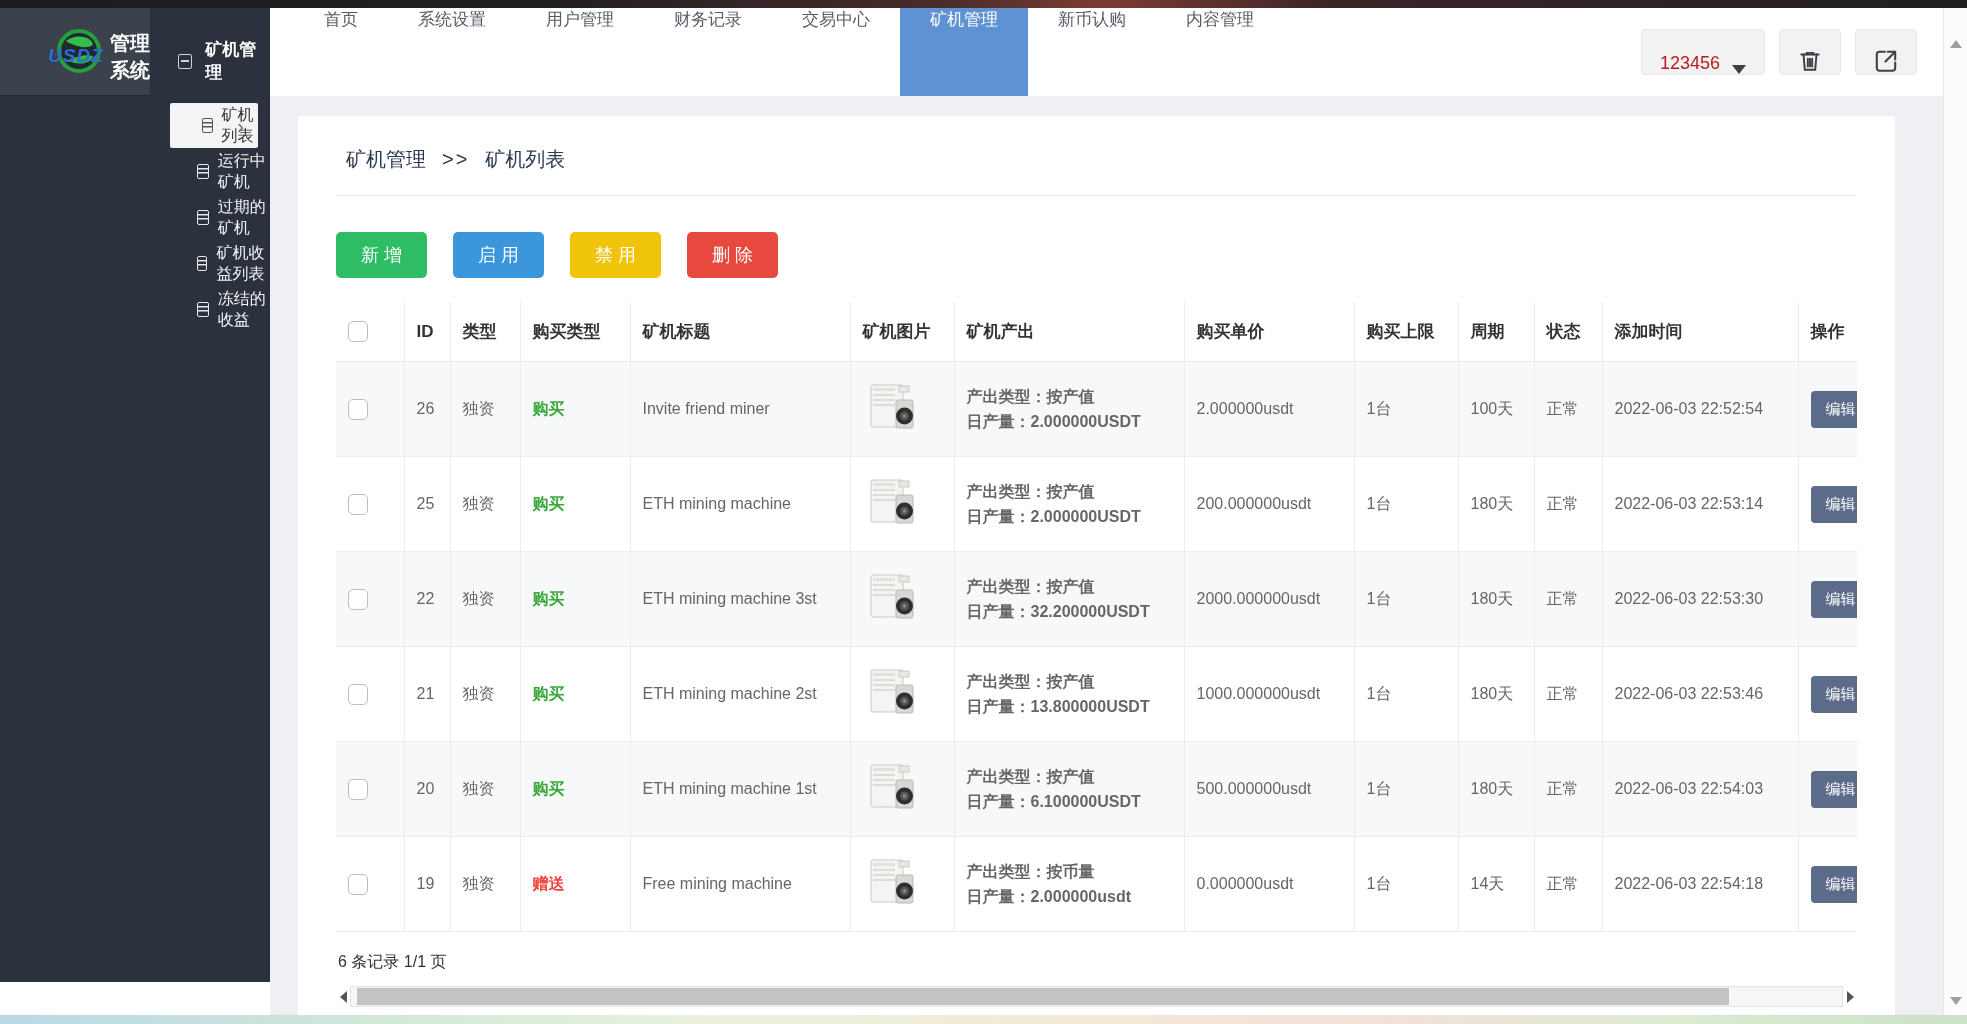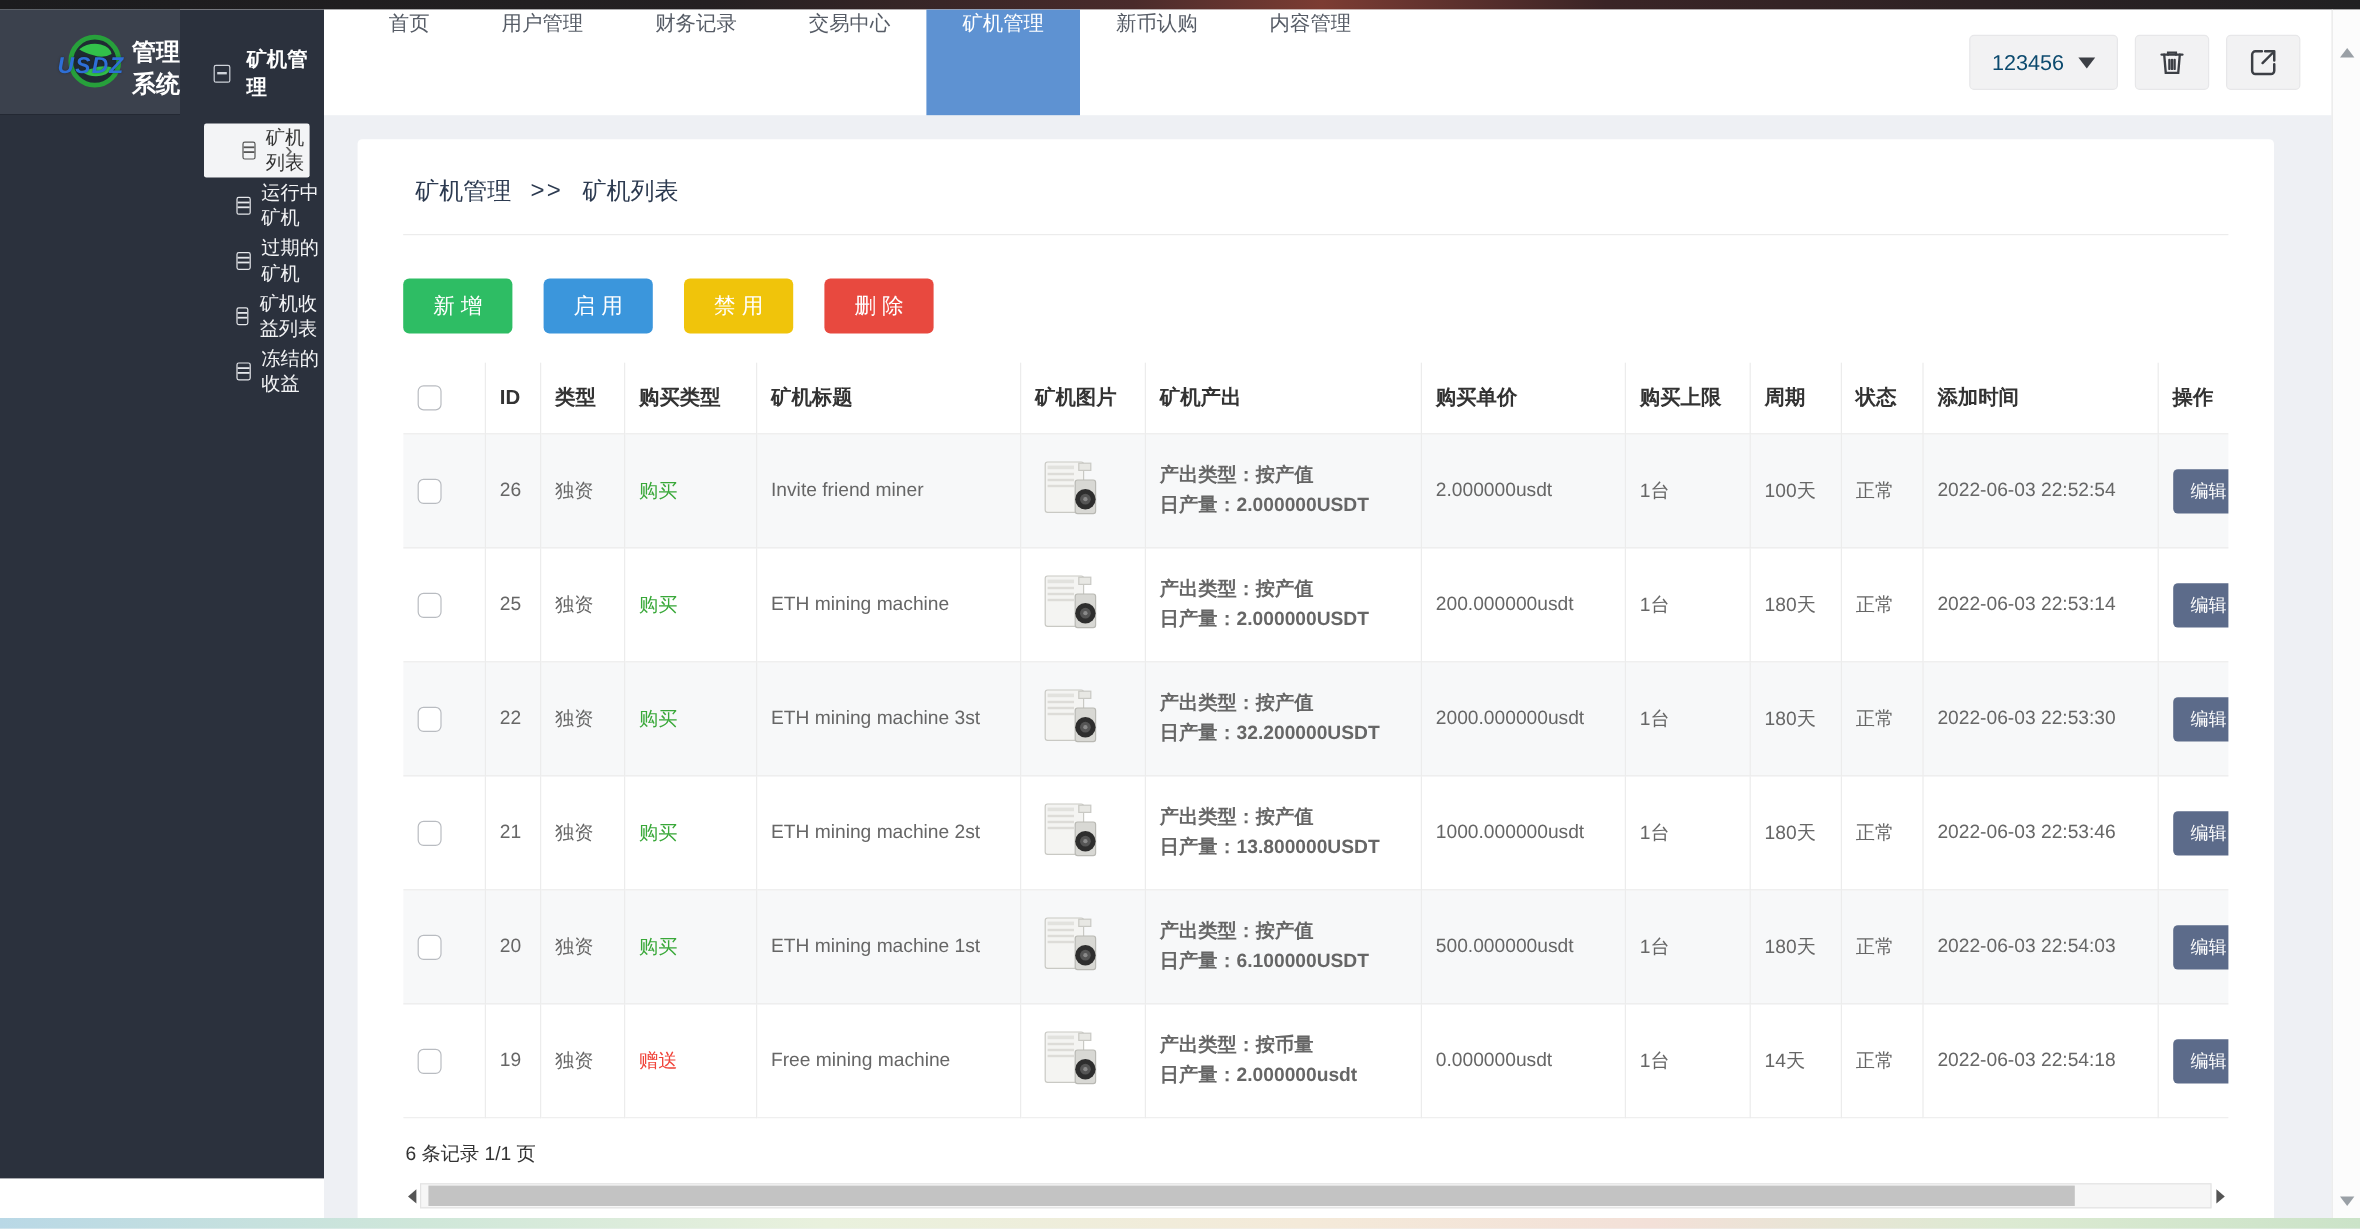--- a/index.html
+++ b/index.html
@@ -40,21 +40,21 @@
   .menu-item.active .chev { display:block; position:absolute; right:14px; color:#666; font-size:20px; line-height:1; }
 
   
   .main { flex:1; display:flex; flex-direction:column; min-width:0; }
 
   .header { height:88px; background:#fff; display:flex; align-items:stretch; padding-left:24px; }
   .nav { display:flex; align-items:stretch; }
   .nav-item { display:flex; padding:0 30px; font-size:17px; color:#565c66; cursor:pointer; white-space:nowrap; }
   .nav-item.active { background:#5e92d2; color:#fff; }
   .header-right { margin-left:auto; display:flex; align-items:center; gap:14px; padding-right:26px; }
-  .hbtn { background:#f2f2f3; border:1px solid #e7e7e9; border-radius:4px; height:46px; display:flex; align-items:center; justify-content:center; cursor:pointer; color:#0c4a6e; }
+  .hbtn { background:#f2f2f3; border:1px solid #e7e7e9; border-radius:4px; height:46px; display:flex; align-items:flex-end; justify-content:center; cursor:pointer; color:#b91c1c; }
   .user-btn { padding:0 18px; font-size:18px; gap:12px; }
   .caret-down { width:0; height:0; border-left:7px solid transparent; border-right:7px solid transparent; border-top:9px solid #3c3f45; }
   .icon-btn { width:62px; }
   .icon-btn svg { stroke:#3c3f45; }
 
   
   .content { flex:1; padding:20px 48px 0 28px; min-height:0; }
   .card { background:#fff; border-radius:4px; height:905px; padding:0 38px; position:relative; }
 
   .breadcrumb { display:flex; align-items:center; gap:16px; padding:30px 0 22px 10px; font-size:20px; color:#2c3a50; }
@@ -72,21 +72,21 @@
   table { border-collapse:collapse; table-layout:fixed; width:1582px; }
   col.c-check{width:68px} col.c-id{width:46px} col.c-type{width:70px} col.c-buytype{width:110px}
   col.c-title{width:220px} col.c-img{width:104px} col.c-output{width:230px} col.c-price{width:170px}
   col.c-limit{width:104px} col.c-cycle{width:76px} col.c-status{width:68px} col.c-time{width:196px} col.c-action{width:120px}
   thead th { font-size:17px; color:#333; text-align:left; padding:18px 12px; border:1px solid #ececec; border-top:none; background:#fff; font-weight:bold; white-space:nowrap; }
   thead th:first-child, tbody td:first-child { border-left:none; }
   thead th:last-child, tbody td:last-child { border-right:none; }
   tbody td { font-size:16px; color:#666; padding:14px 12px; border:1px solid #ececec; height:95px; white-space:nowrap; }
   tbody tr:nth-child(odd) td { background:#f7f8f9; }
   .checkbox { display:inline-block; width:20px; height:21px; border:1.5px solid #b9bcc1; border-radius:5px; background:#fff; cursor:pointer; vertical-align:middle; }
-  .buy-type { font-weight:normal; }
+  .buy-type { font-weight:bold; }
   .output-line { line-height:25px;font-weight:bold; }
   .edit-btn { background:#5c6b8a; color:#fff; border:none; border-radius:4px; font-size:15px; padding:9px 15px; cursor:pointer; font-family:inherit; }
   .miner-pic { display:inline-block; }
 
   .records { font-size:16px; color:#333; padding:20px 0 0 2px; }
 
   
   .hscroll { position:absolute; left:38px; right:38px; bottom:14px; height:21px; display:flex; align-items:center; }
   .h-arrow { width:14px; height:100%; display:flex; align-items:center; justify-content:center; cursor:pointer; }
   .tri-left { width:0;height:0;border-top:6px solid transparent;border-bottom:6px solid transparent;border-right:7px solid #555; }
@@ -155,20 +155,23 @@
       </nav>
     </div>
   </aside>
 
   <div class="main">
 
     <header class="header">
       <nav class="nav">
           <div class="nav-item">
     <span>首页</span>
+  </div>
+          <div class="nav-item">
+    <span>系统设置</span>
   </div>
           <div class="nav-item">
     <span>用户管理</span>
   </div>
           <div class="nav-item">
     <span>财务记录</span>
   </div>
           <div class="nav-item">
     <span>交易中心</span>
   </div>

